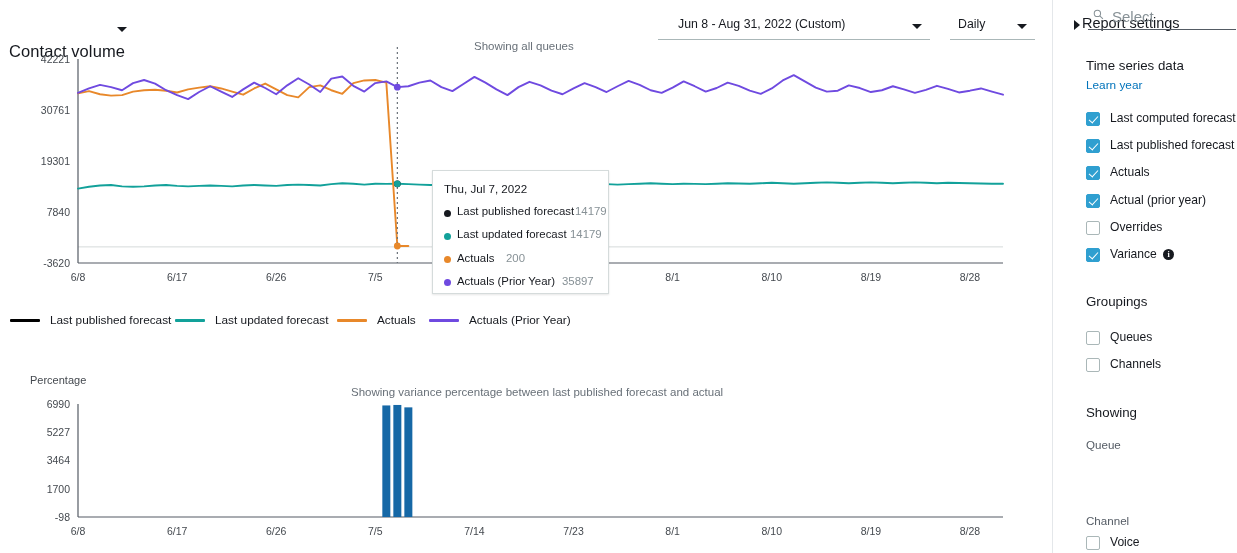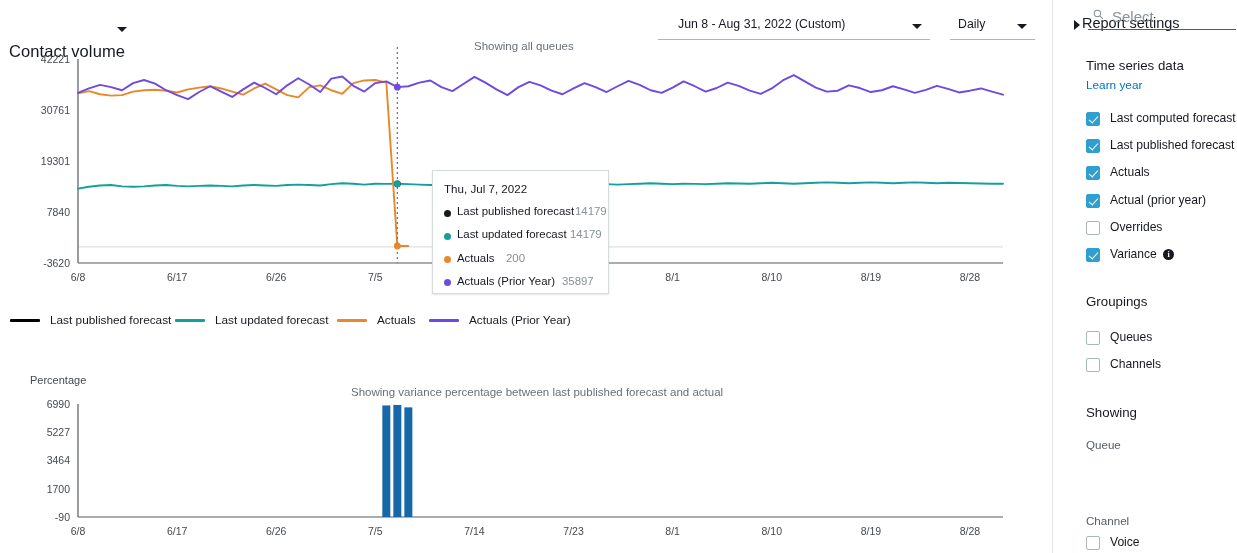--- a/index.html
+++ b/index.html
@@ -267,21 +267,21 @@
           <line x1="78" y1="143" x2="1003" y2="143" stroke="#545b64" stroke-width="1.2"></line>
           <rect x="382.3333333333333" y="31.441939600170144" width="8" height="111.55806039982986" fill="#1668a6"></rect>
           <rect x="393.3452380952381" y="30.9612930667801" width="8" height="112.0387069332199" fill="#1668a6"></rect>
           <rect x="404.3571428571429" y="33.36452573373033" width="8" height="109.63547426626967" fill="#1668a6"></rect>
         </svg>
       <div id="bar-yticks">
           <div class="axis-label" style="left: 8px; width: 62px; top: 24px;">6990</div>
           <div class="axis-label" style="left: 8px; width: 62px; top: 52.246px;">5227</div>
           <div class="axis-label" style="left: 8px; width: 62px; top: 80.492px;">3464</div>
           <div class="axis-label" style="left: 8px; width: 62px; top: 108.754px;">1700</div>
-          <div class="axis-label" style="left: 8px; width: 62px; top: 137px;">-90</div>
+          <div class="axis-label" style="left: 8px; width: 62px; top: 137px;">-98</div>
         </div>
       <div id="bar-xticks">
           <div class="xtick" style="left: 53px; width: 50px; top: 151px;">6/8</div>
           <div class="xtick" style="left: 152.107px; width: 50px; top: 151px;">6/17</div>
           <div class="xtick" style="left: 251.214px; width: 50px; top: 151px;">6/26</div>
           <div class="xtick" style="left: 350.321px; width: 50px; top: 151px;">7/5</div>
           <div class="xtick" style="left: 449.429px; width: 50px; top: 151px;">7/14</div>
           <div class="xtick" style="left: 548.536px; width: 50px; top: 151px;">7/23</div>
           <div class="xtick" style="left: 647.643px; width: 50px; top: 151px;">8/1</div>
           <div class="xtick" style="left: 746.75px; width: 50px; top: 151px;">8/10</div>

